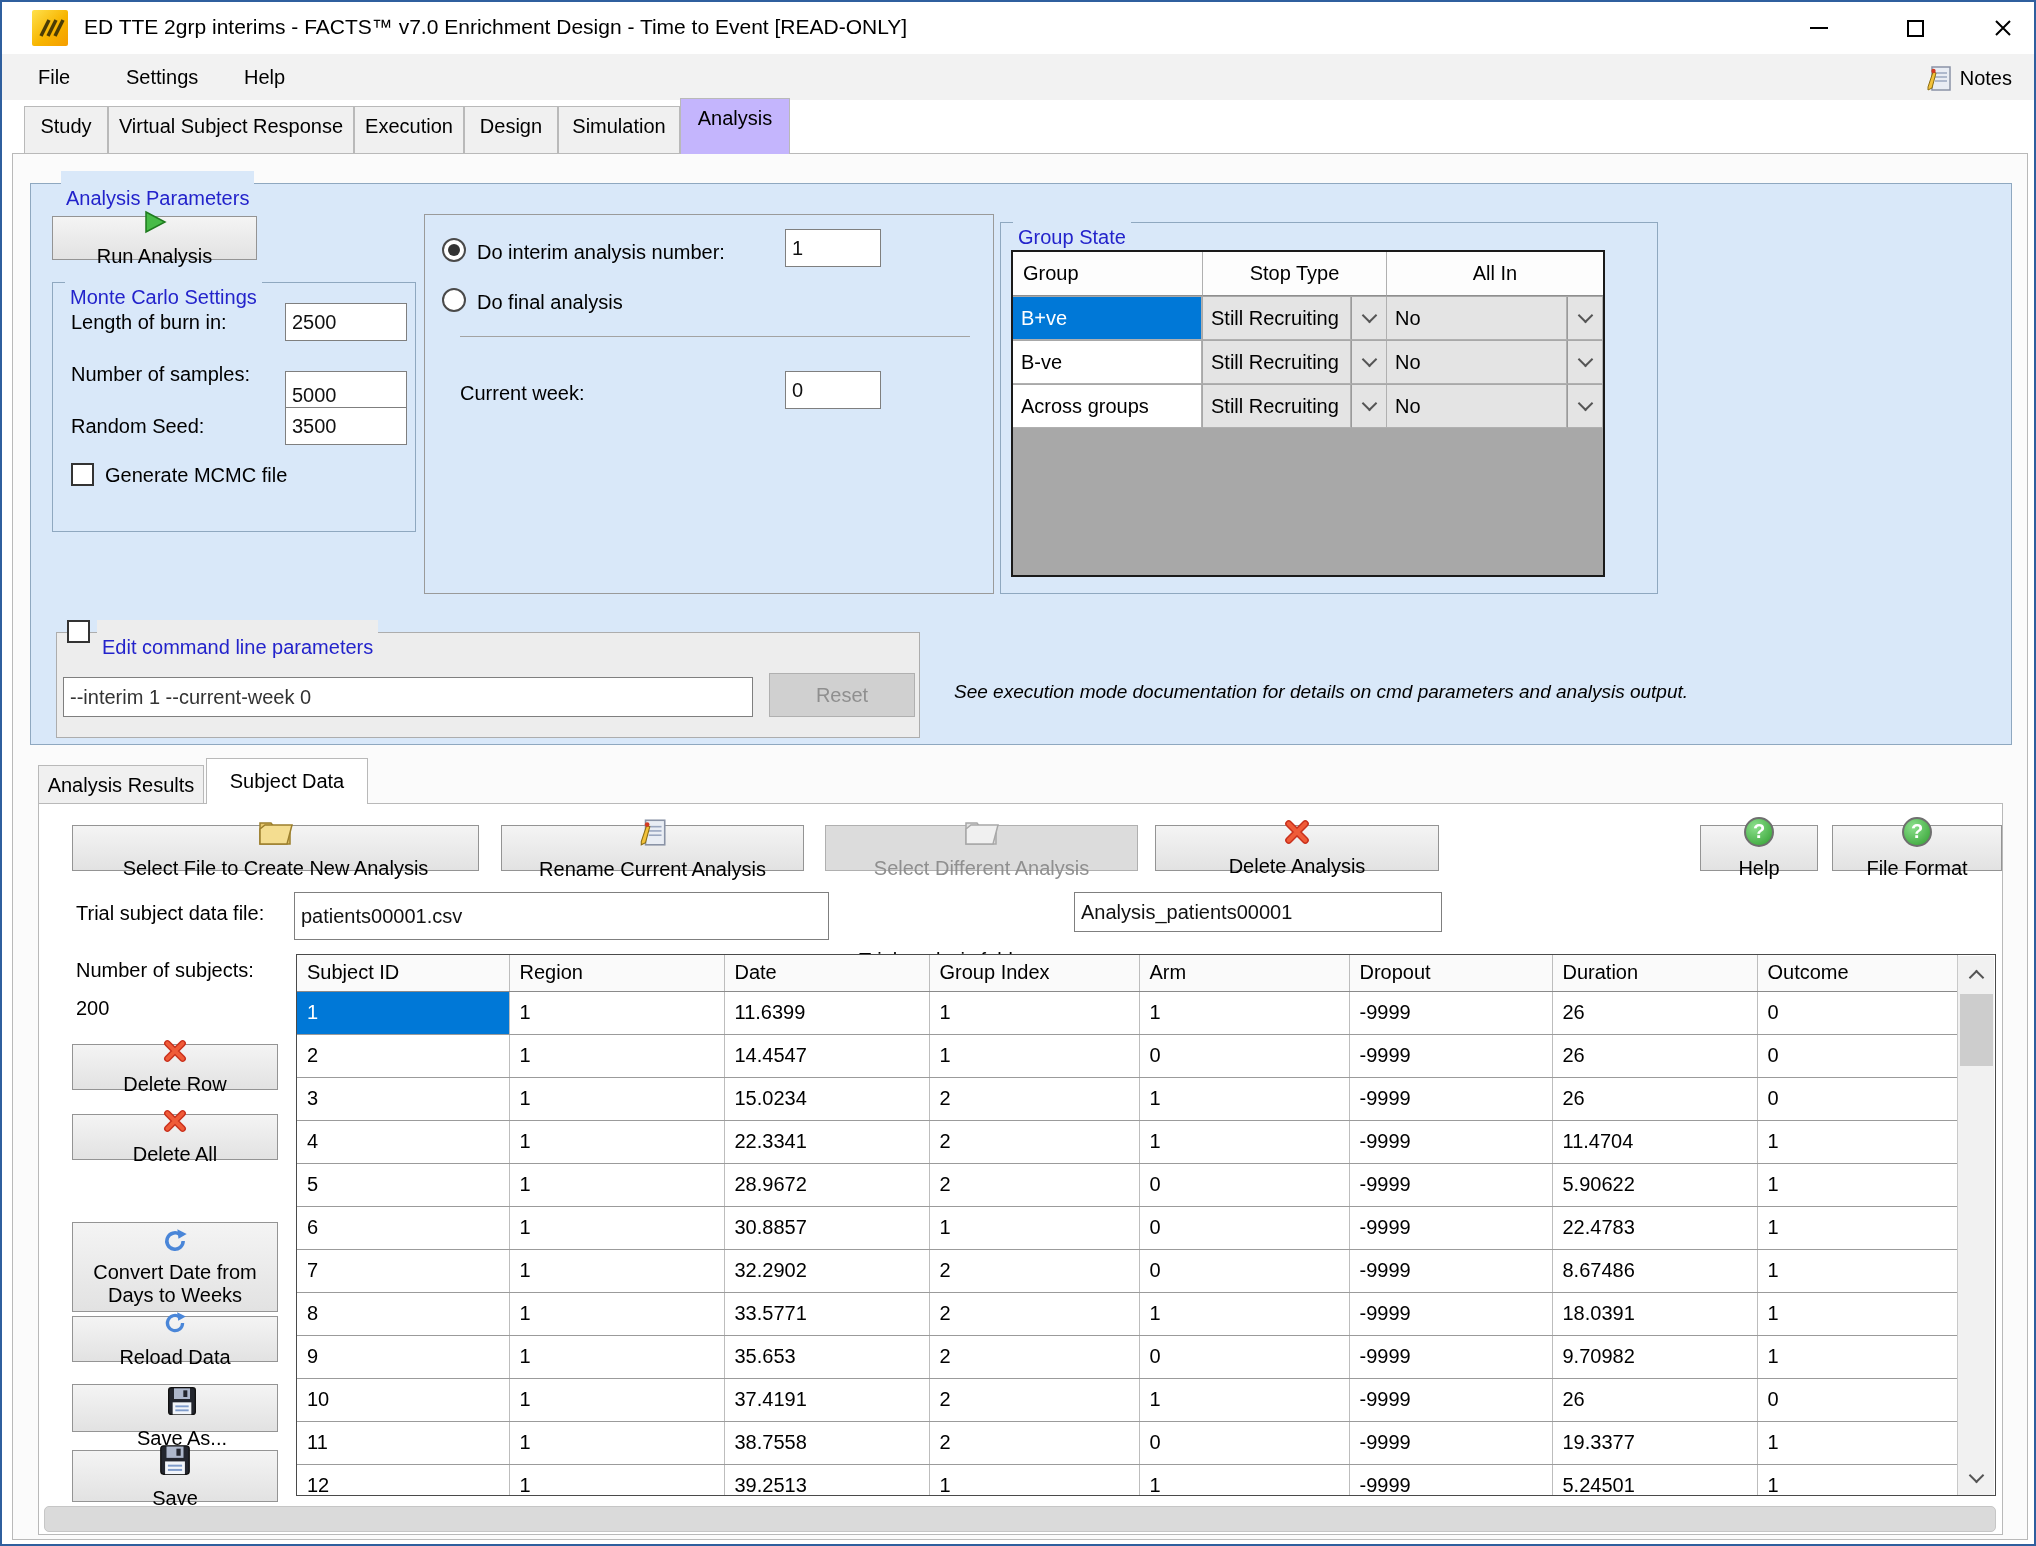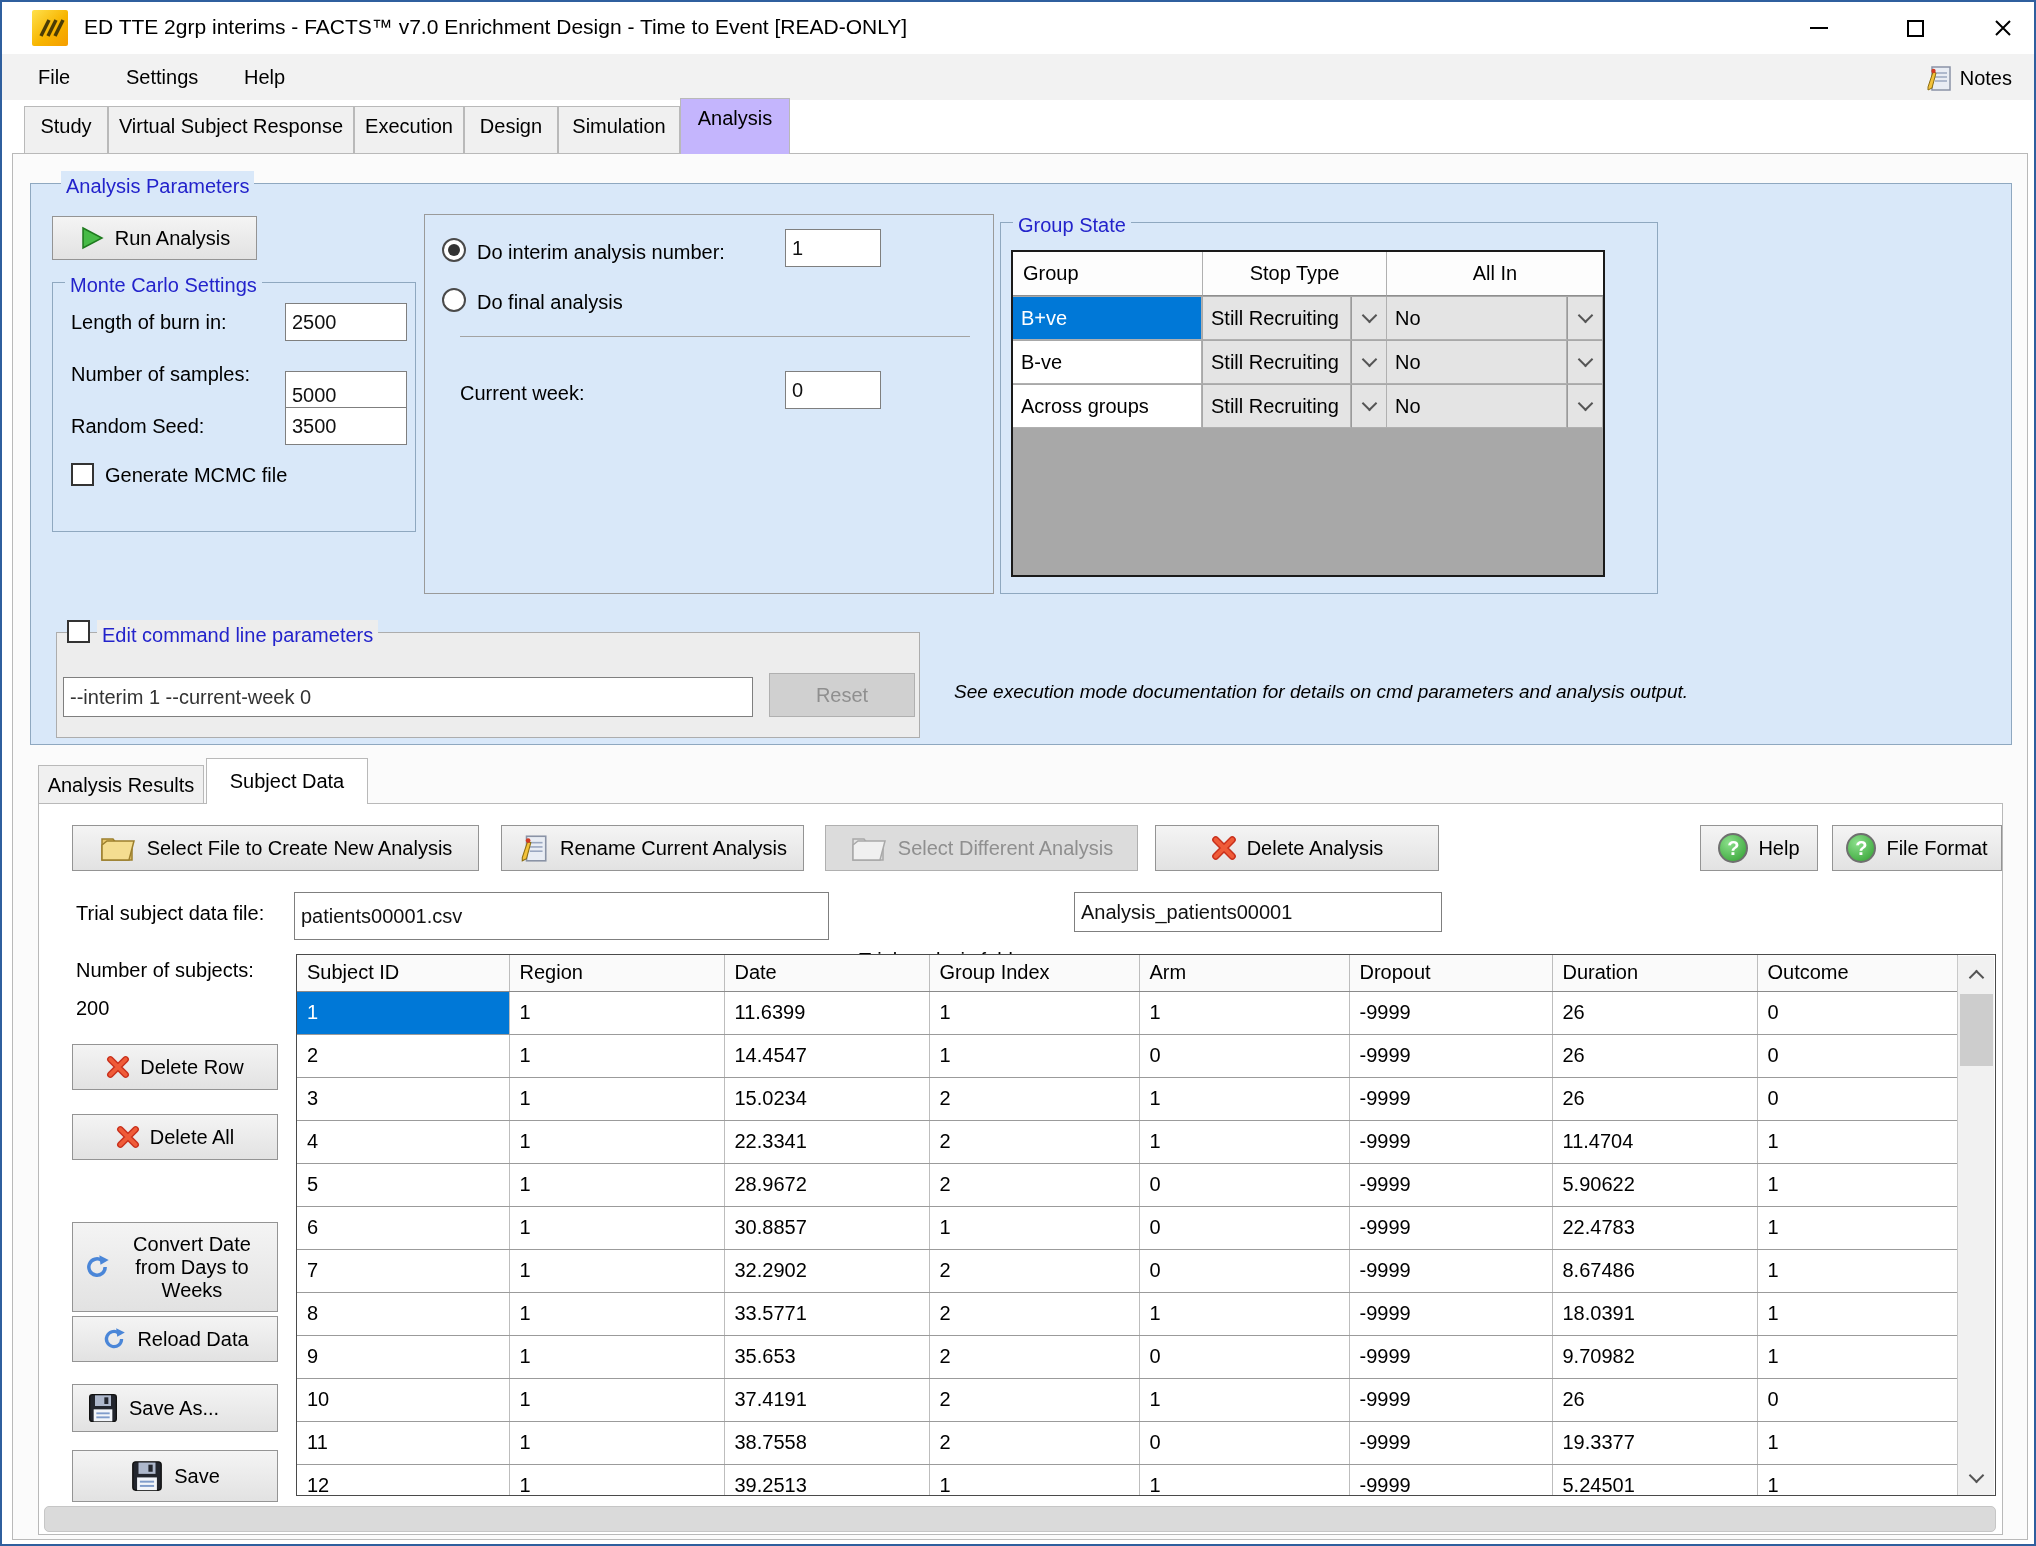--- a/index.html
+++ b/index.html
@@ -16,23 +16,23 @@
   
   #menubar{position:absolute;left:0;top:52px;width:100%;height:46px;background:#f2f2f2;}
   .menuitem{position:absolute;top:10px;font-size:20px;color:#000;padding:2px 6px;}
   #notes-btn{position:absolute;right:22px;top:6px;height:36px;display:flex;align-items:center;gap:6px;font-size:20px;}
   
   .toptab{position:absolute;top:104px;height:48px;background:#f0f0f0;border:1px solid #b9b9b9;border-bottom:none;display:flex;align-items:flex-start;justify-content:center;padding-top:8px;font-size:20px;}
   .toptab.active{top:96px;height:56px;background:#c4b5fd;z-index:5;}
   
   #page{position:absolute;left:10px;top:151px;width:2016px;height:1387px;background:#fbfbfb;border:1px solid #b9b9b9;}
   .gbox{position:absolute;border:1px solid #8fa8c0;}
-  .glabel{position:absolute;top:-13px;font-size:20px;color:#2323cb;padding:4px 5px;white-space:nowrap;}
+  .glabel{position:absolute;top:-13px;font-size:20px;color:#2323cb;padding:16px 5px;white-space:nowrap;}
   .input{position:absolute;border:1px solid #7f7f7f;background:#fff;font-size:20px;color:#111;padding:0 6px;outline:none;}
-  .btn{position:absolute;background:linear-gradient(#f4f4f4,#e2e2e2);border:1px solid #949494;display:flex;align-items:center;justify-content:center;gap:10px;font-size:20px;color:#000;}
+  .btn{position:absolute;background:linear-gradient(#f4f4f4,#e2e2e2);border:1px solid #949494;display:flex;align-items:center;justify-content:center;gap:10px;font-size:20px;color:#000;flex-direction:column;}
   .btn.disabled{background:#dcdcdc;color:#8f8f8f;border-color:#b0b0b0;}
   .radio{position:absolute;width:24px;height:24px;border:2px solid #4a4a4a;border-radius:50%;background:#fff;display:flex;align-items:center;justify-content:center;}
   .radio .dot{width:12px;height:12px;border-radius:50%;background:#333;}
   .checkbox{position:absolute;width:23px;height:23px;border:2px solid #333;background:#fff;}
   .chev{display:inline-block;width:11px;height:11px;border-right:2px solid #555;border-bottom:2px solid #555;transform:rotate(45deg);margin-top:-5px;}
   .chevup{display:inline-block;width:11px;height:11px;border-left:2px solid #555;border-top:2px solid #555;transform:rotate(45deg);margin-bottom:-6px;}
   
   #gs-table{position:absolute;left:10px;top:27px;width:594px;height:327px;border:2px solid #1a1a1a;background:#a8a8a8;overflow:hidden;}
   .gs-hcell{position:absolute;top:0;height:44px;background:#fdfdfd;border-right:1px solid #b0b0b0;border-bottom:1px solid #8f8f8f;font-size:20px;display:flex;align-items:center;}
   .gs-row{position:absolute;left:0;width:100%;height:44px;}

